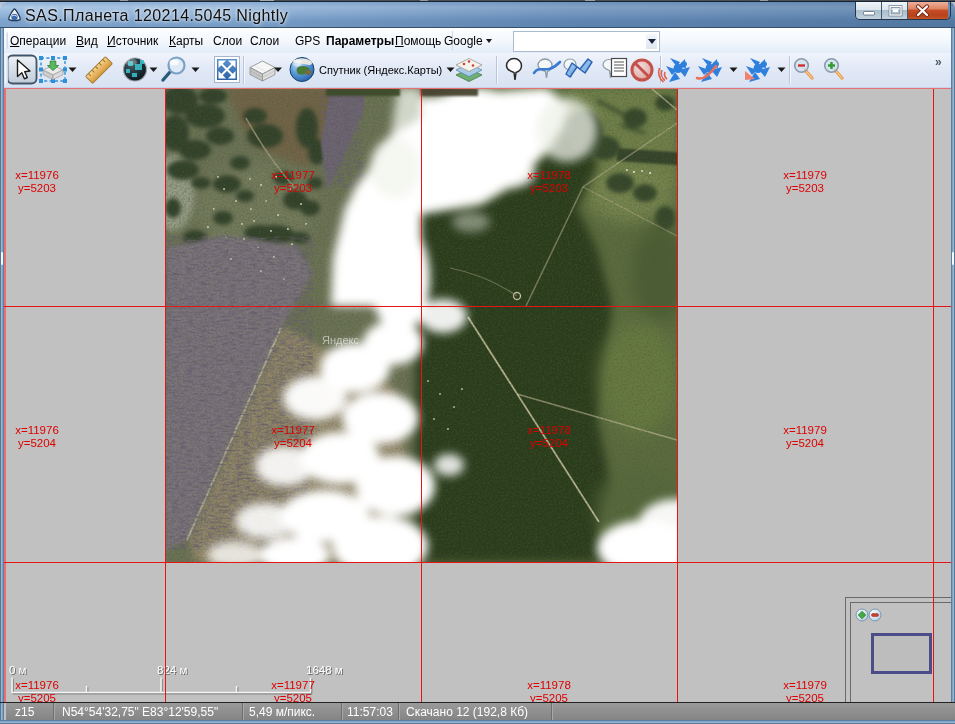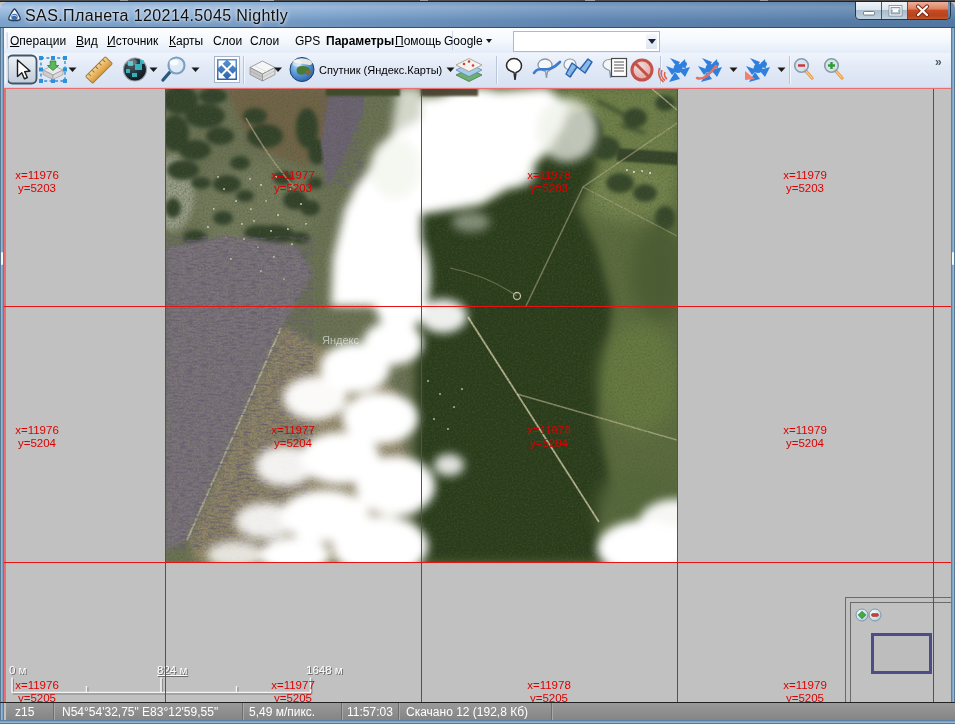--- a/index.html
+++ b/index.html
@@ -563,21 +563,21 @@
       </radialGradient>
     </defs>
     <circle cx="7" cy="8" r="6" fill="url(#ball)" stroke="#7a98b0" stroke-width="1"></circle>
     <path d="M7,4.2 L10.8,8 L7,11.8 L3.2,8 Z" fill="#44aa44" stroke="#2a7a2a" stroke-width=".7"></path>
     <circle cx="20" cy="8" r="6" fill="url(#ball)" stroke="#7a98b0" stroke-width="1"></circle>
     <rect x="16.5" y="6.6" width="7" height="2.8" rx="1.4" fill="#cc4433" stroke="#993322" stroke-width=".6"></rect>
   </svg>
 
   <div class="abs" id="scalebar">
     <div class="slabel" style="left:5px;top:6px;">0 м</div>
-    <div class="slabel" style="left:153px;top:6px;text-decoration:underline;">824 м</div>
+    <div class="slabel" style="left:153px;top:6px;">824 м</div>
     <div class="slabel" style="left:302px;top:6px;">1648 м</div>
     <svg width="360" height="44" style="position:absolute;left:0;top:0;">
       <path d="M8,19.5 V34 M157,19.5 V34 M306.5,19.5 V34 M82.5,28 V34 M232.5,28 V34 M7.5,34.5 H307" stroke="#5a5a5a" stroke-width="1.4" fill="none" transform="translate(1.2,1.2)" opacity="0.55"></path>
       <path d="M8,19.5 V34 M157,19.5 V34 M306.5,19.5 V34 M82.5,28 V34 M232.5,28 V34 M7.5,34.5 H307" stroke="#f4f4f4" stroke-width="1.5" fill="none"></path>
     </svg>
   </div>
 </div>
 
 <div class="abs" id="statusline"></div>
 <div class="abs" id="statusbar">

